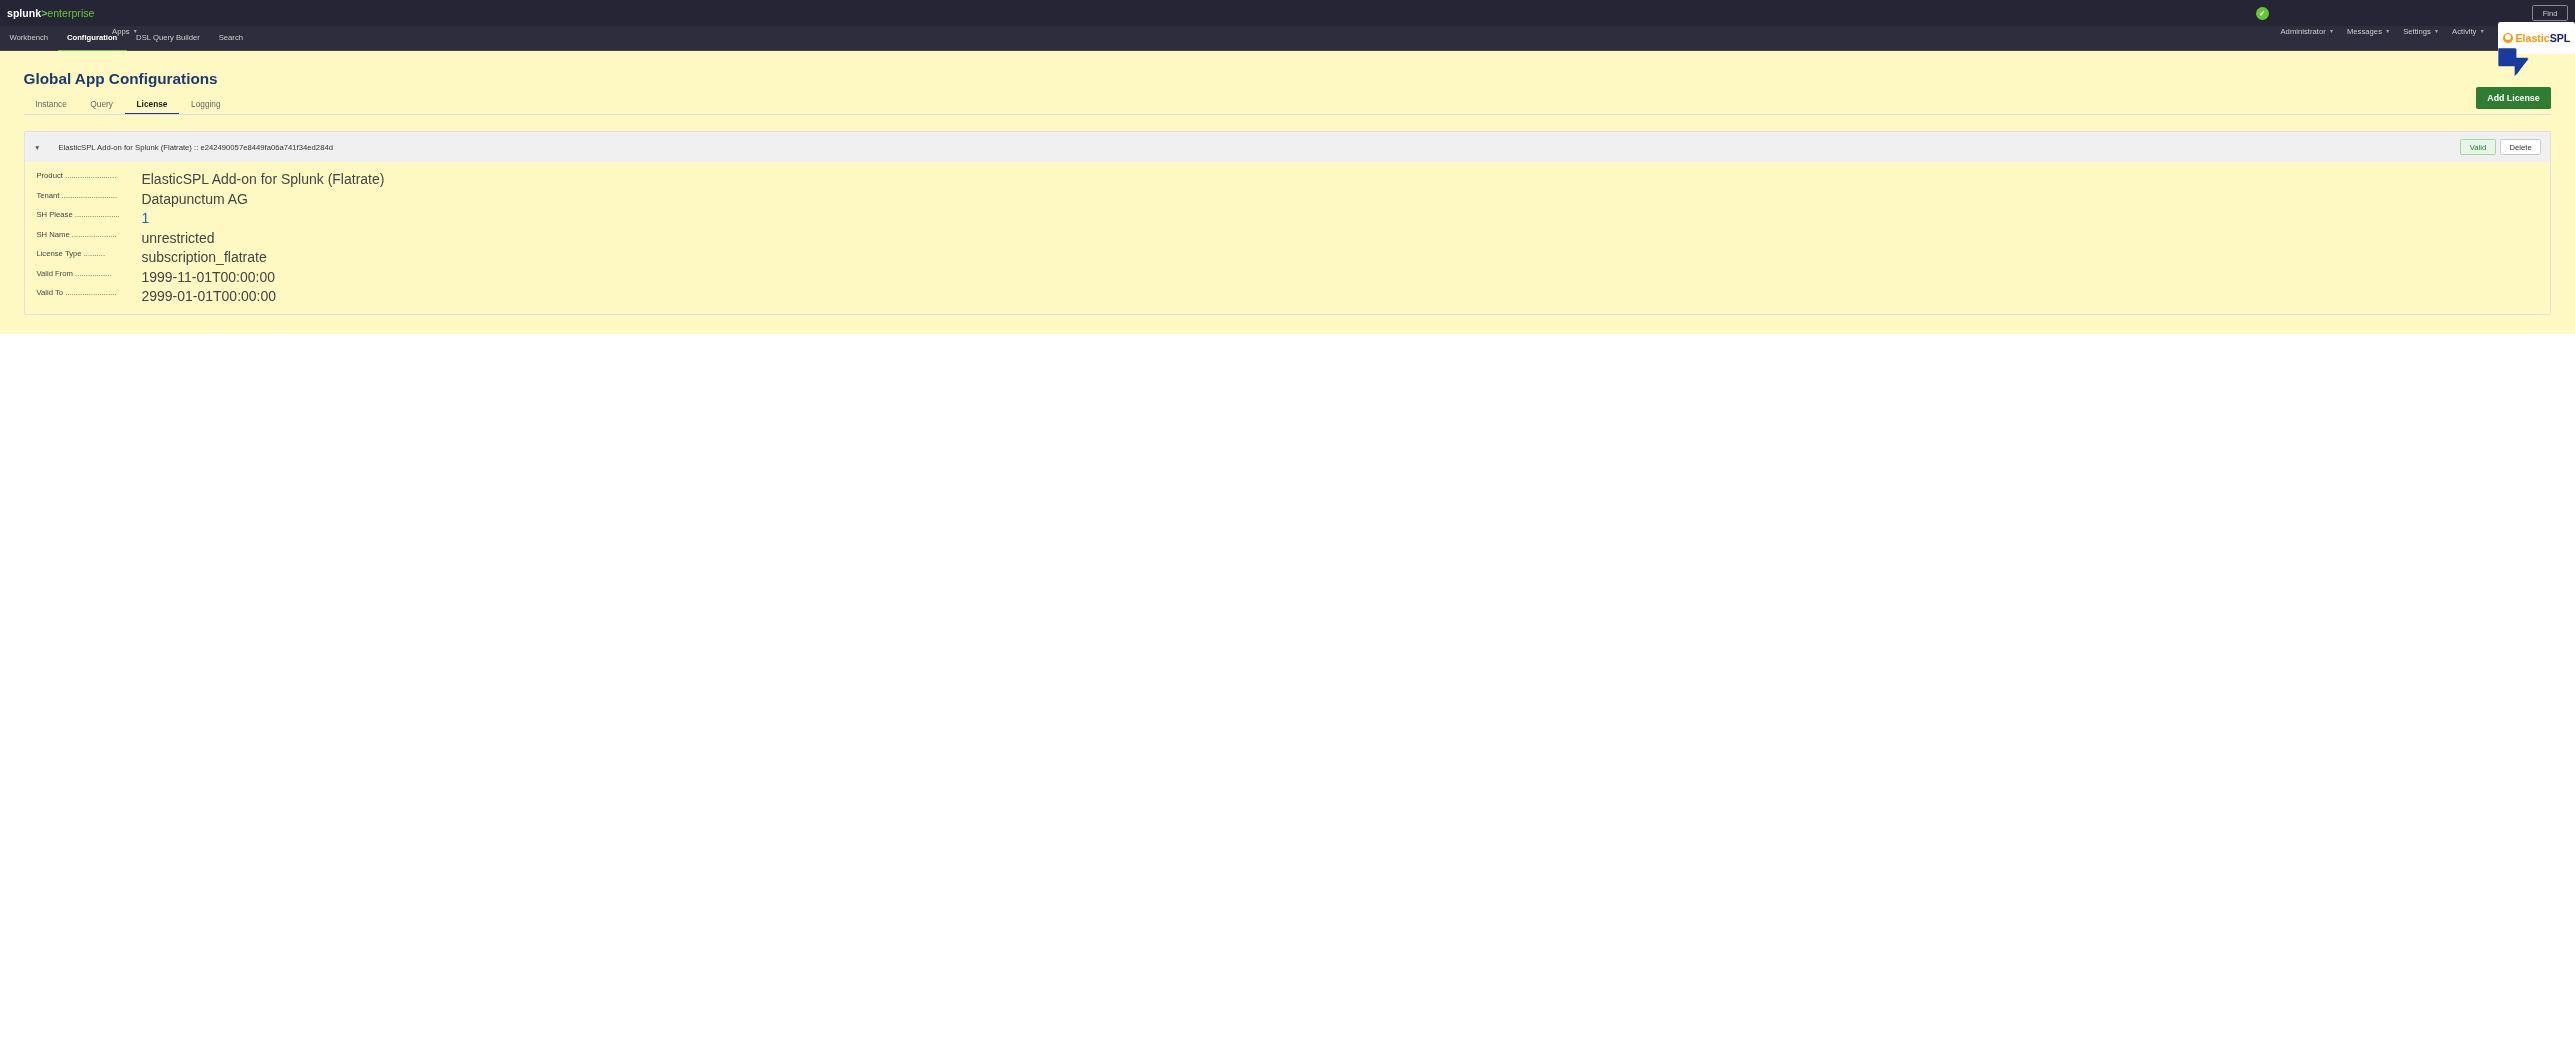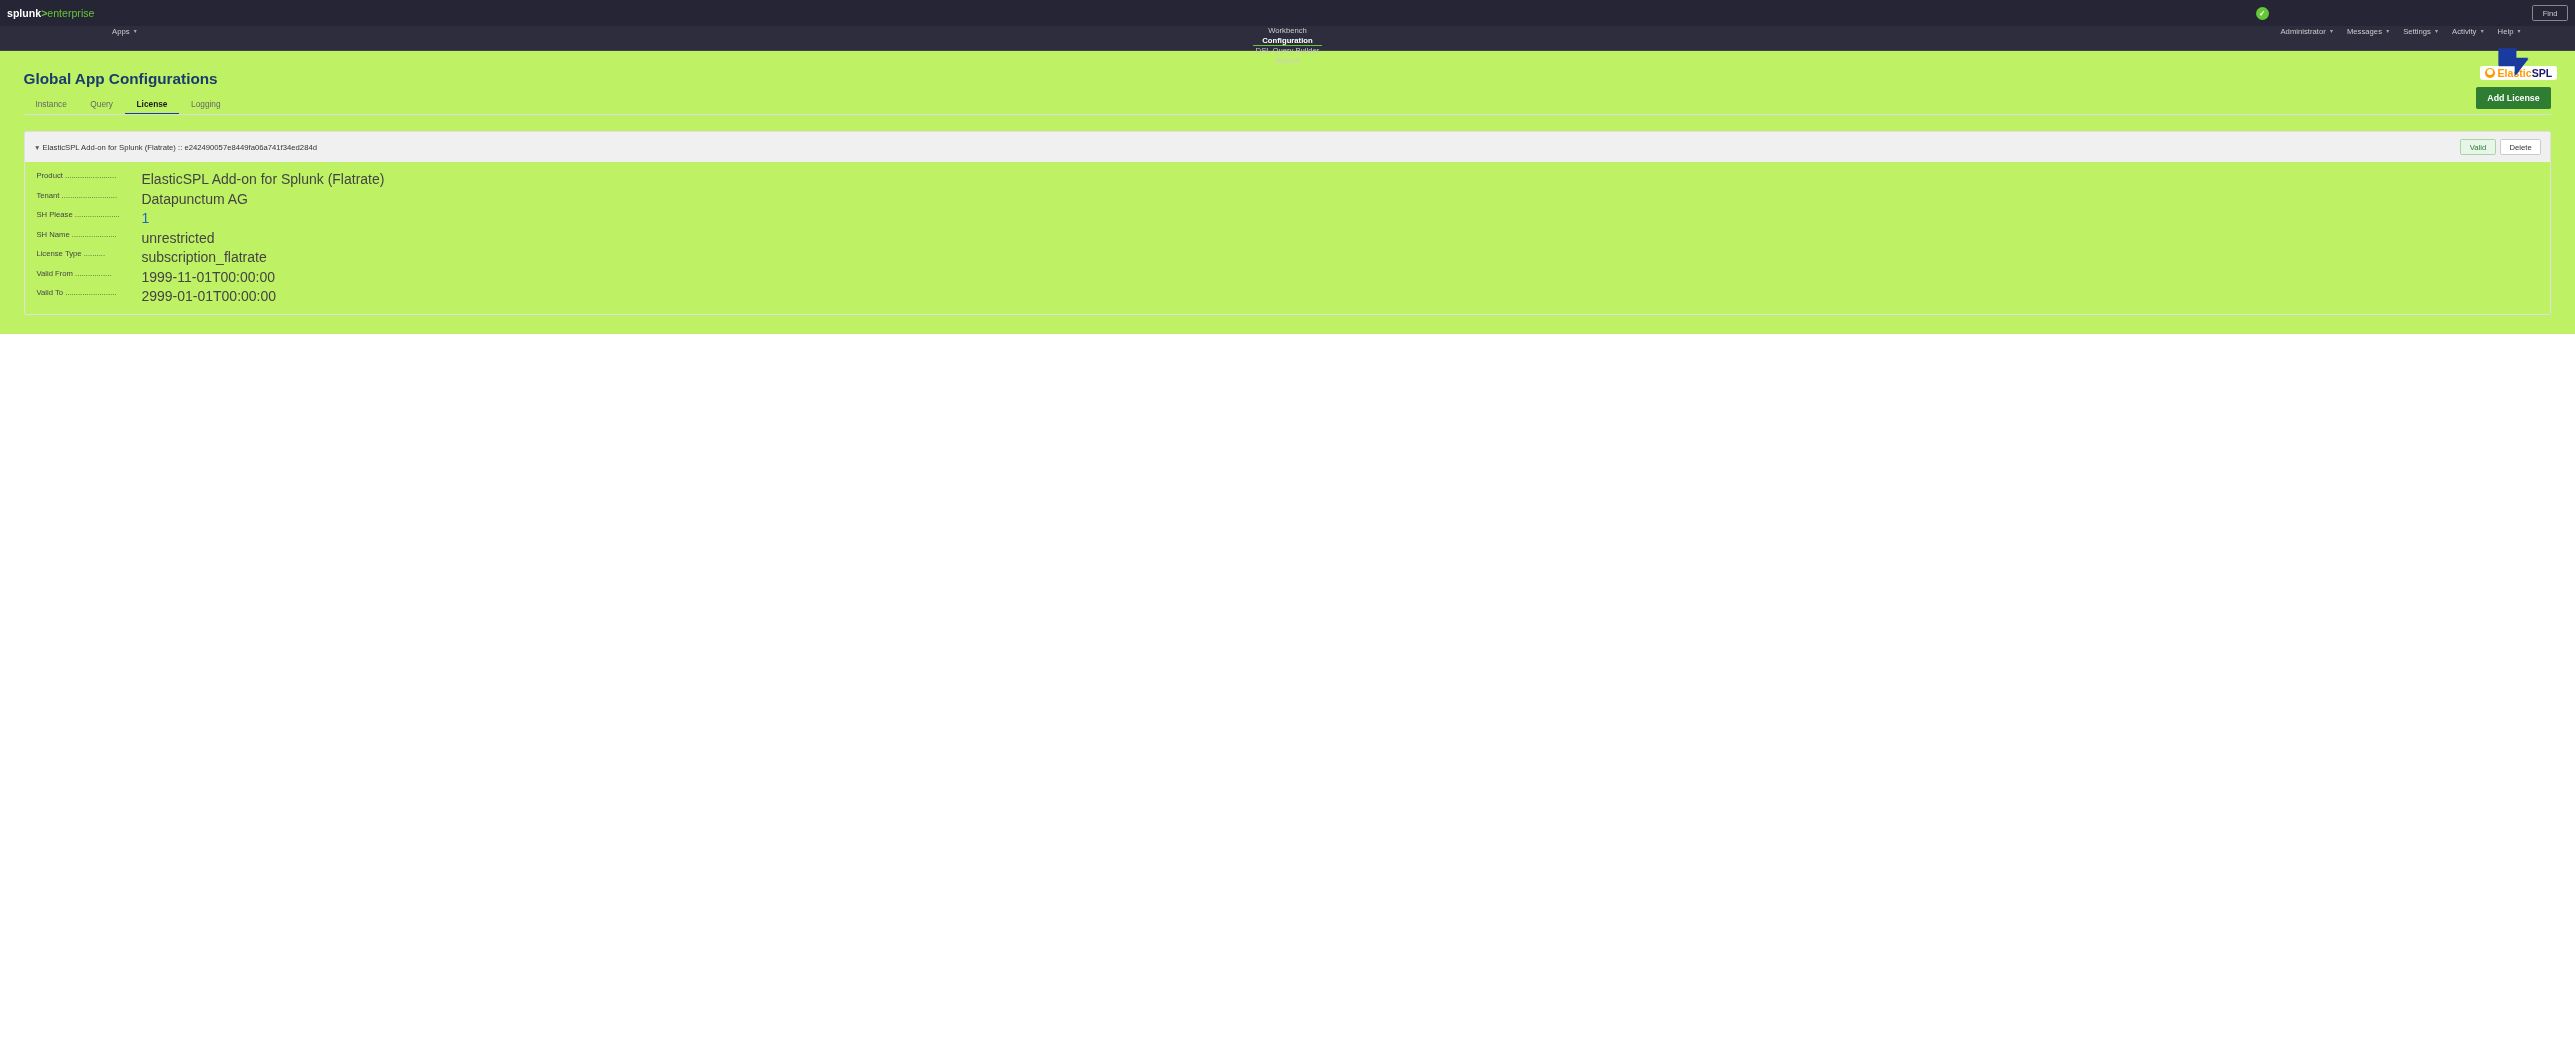--- a/index.html
+++ b/index.html
@@ -78,23 +78,22 @@
       color: #aaa;
     }
 
     
     .secondary-nav {
       background: #333343;
       background: #2d2d3d;
       display: flex;
       align-items: center;
       height: 25px;
-      padding: 0 18px;
+      padding: 0 0;
       border-bottom: 0.6px solid #444;
-      flex-direction: column;
     }
     .secondary-nav-item {
       color: #ccc;
       font-size: 7.7px;
       padding: 0 9.4px;
       height: 25px;
       display: flex;
       align-items: center;
       cursor: pointer;
       white-space: nowrap;
@@ -120,21 +119,21 @@
     .elastic-logo-text {
       font-size: 10.6px;
       font-weight: bold;
     }
     .elastic-part { color: #f90; }
     .spl-part { color: #1a1a6e; }
 
     
     .main-content {
       padding: 19px 23.6px;
-      background: #bef264;
+      background: #fef9c3;
     }
 
     .page-title {
       font-size: 15.3px;
       font-weight: 700;
       color: #1a3b6e;
       margin-bottom: 5.9px;
     }
 
     .page-desc {
@@ -201,21 +200,21 @@
     .license-header {
       background: #f0f0f0;
       padding: 7px 9.4px;
       display: flex;
       align-items: center;
       justify-content: space-between;
     }
     .license-header-left {
       display: flex;
       align-items: center;
-      gap: 2px;
+      gap: 18px;
       font-size: 7.7px;
       color: #333;
       font-weight: 500;
     }
     .collapse-icon {
       font-size: 6.5px;
       color: #555;
       cursor: pointer;
     }
     .license-header-right {

